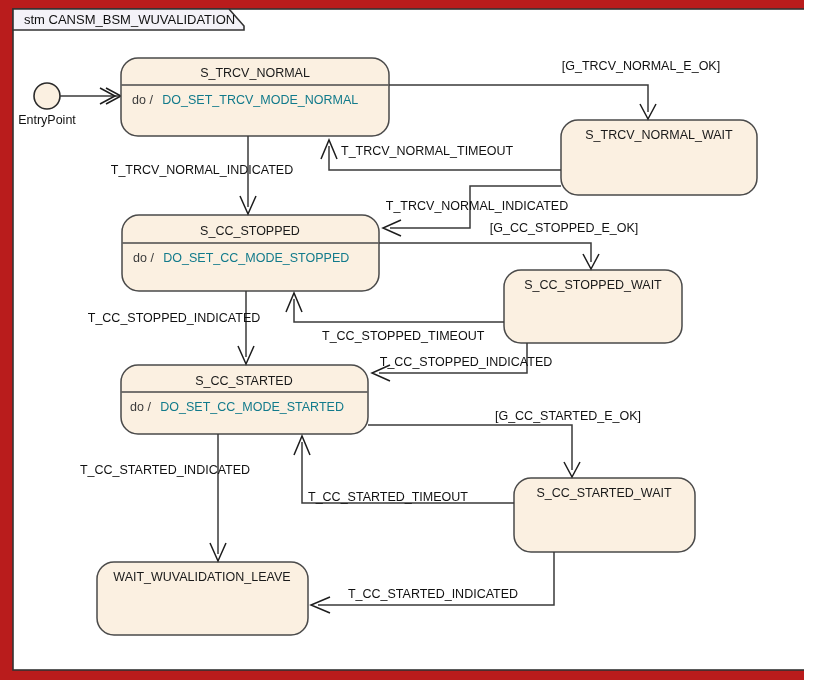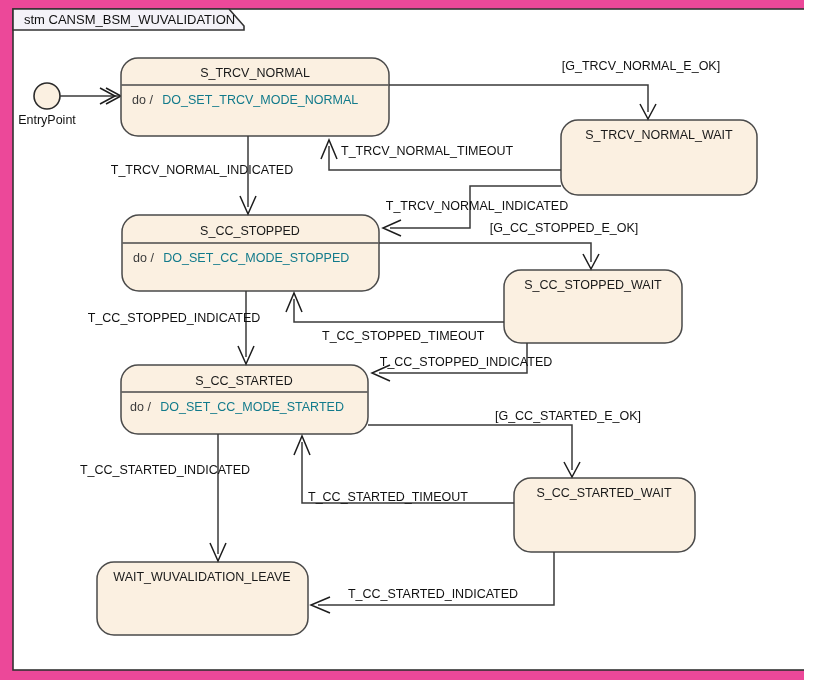--- a/index.html
+++ b/index.html
@@ -7,21 +7,21 @@
     padding: 0;
     background: #ffffff;
   }
   body {
     font-family: "Liberation Sans", sans-serif;
   }
   #canvas {
     position: relative;
     width: 804px;
     height: 680px;
-    background: #ec4899;
+    background: #b91c1c;
     overflow: hidden;
     text-decoration: underline;
   }
   svg.diagram {
     position: absolute;
     left: 0;
     top: 0;
     width: 823px;
     height: 680px;
   }

